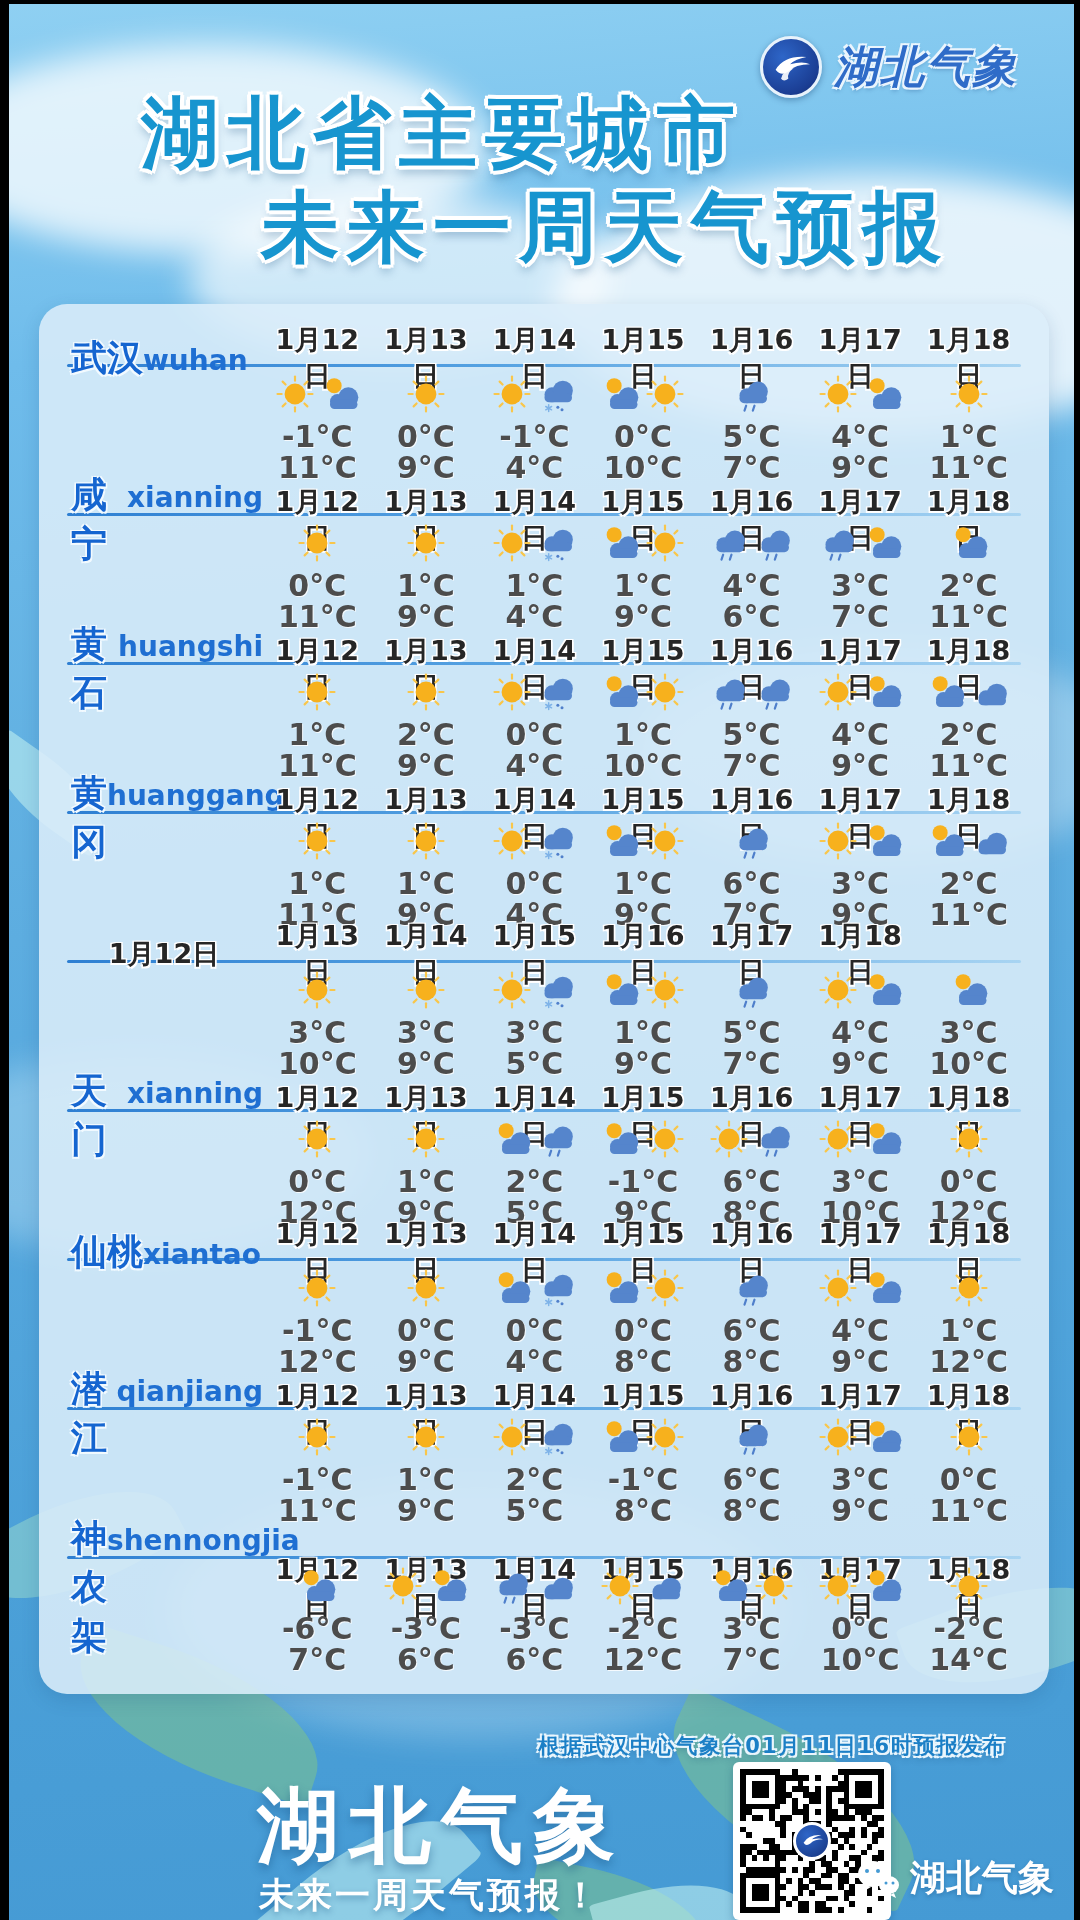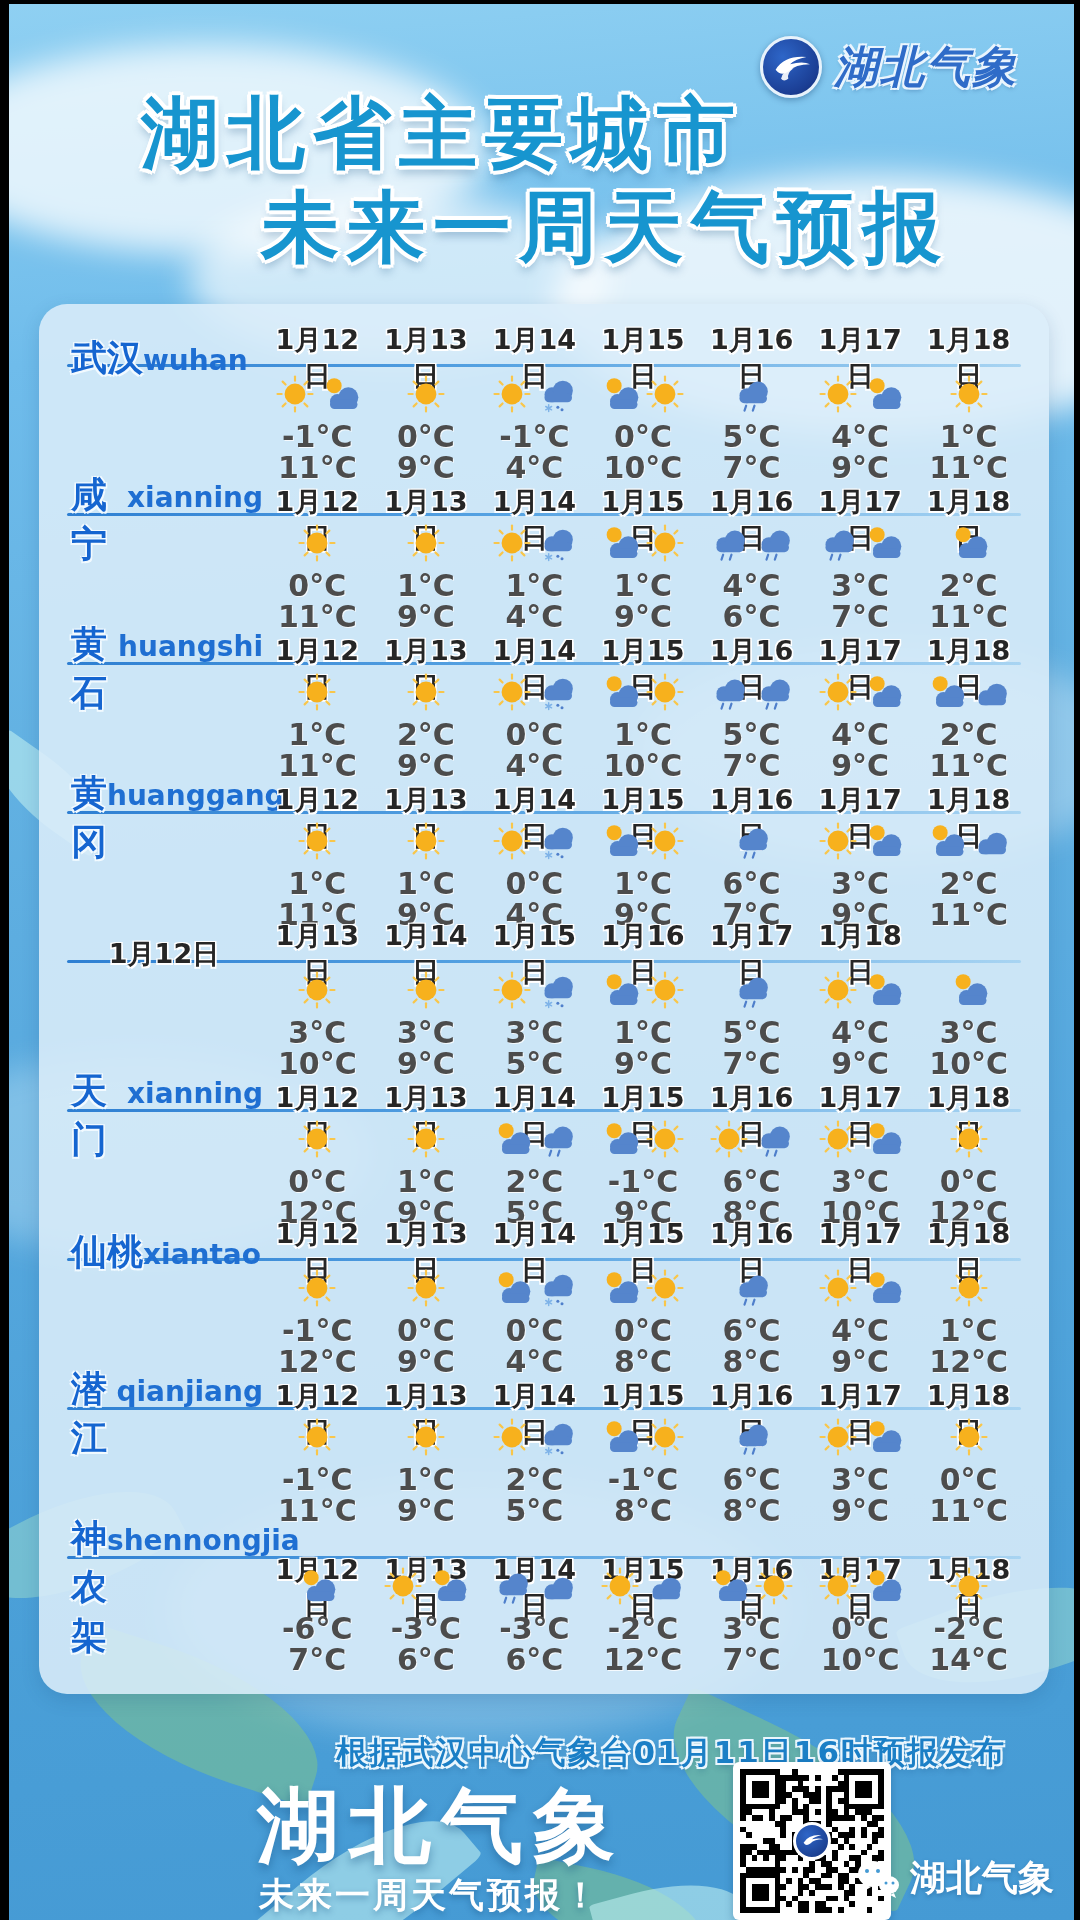--- a/index.html
+++ b/index.html
@@ -67,21 +67,21 @@
     text-shadow:1.5px 1.5px 0 #fff,-1.5px -1.5px 0 #fff,1.5px -1.5px 0 #fff,-1.5px 1.5px 0 #fff; }
   .underline { height:3px; margin:2px 2px 4px 2px; border-radius:2px;
     background:linear-gradient(90deg,#2e7fd2 0%,#55a2e2 45%,#a8d4f2 100%); }
   .icons { height:46px; }
   .icon-cell { display:flex; justify-content:center; align-items:center; gap:5px; }
   .temps { height:54px; margin-top:4px; }
   .temp-cell { text-align:center; font-size:30px; font-weight:800; color:#4c4c4c; line-height:1.04;
     text-shadow:1px 1px 0 rgba(255,255,255,.8); }
 
   
-  .source-note { position:absolute; right:68px; top:1728px; font-size:31px; font-weight:900; color:#1b7fc6; letter-spacing:2px;
+  .source-note { position:absolute; right:68px; top:1728px; font-size:21px; font-weight:900; color:#1b7fc6; letter-spacing:2px;
     text-shadow:2px 2px 0 #eaf6fd,-2px -2px 0 #eaf6fd,2px -2px 0 #eaf6fd,-2px 2px 0 #eaf6fd,0 4px 6px rgba(10,60,110,.3);padding-left:15px; }
   .brand { position:absolute; left:248px; top:1768px; font-size:82px; font-weight:900; color:#fff; letter-spacing:10px;
     text-shadow:0 5px 10px rgba(15,70,120,.4); }
   .brand-sub { position:absolute; left:250px; top:1868px; font-size:35px; font-weight:900; color:#fff; letter-spacing:3px;
     text-shadow:0 3px 6px rgba(15,70,120,.4); }
   .qr-wrap { position:absolute; left:724px; top:1758px; width:158px; height:158px; background:#fff;
     border-radius:6px; padding:7px; box-shadow:0 3px 8px rgba(10,60,110,.3); }
   .qr-wrap svg { display:block; }
   .qr-logo { position:absolute; left:50%; top:50%; width:38px; height:38px; transform:translate(-50%,-50%);
     border-radius:50%; background:radial-gradient(circle at 35% 32%,#2e66c8,#16337e); border:3px solid #fff; }

